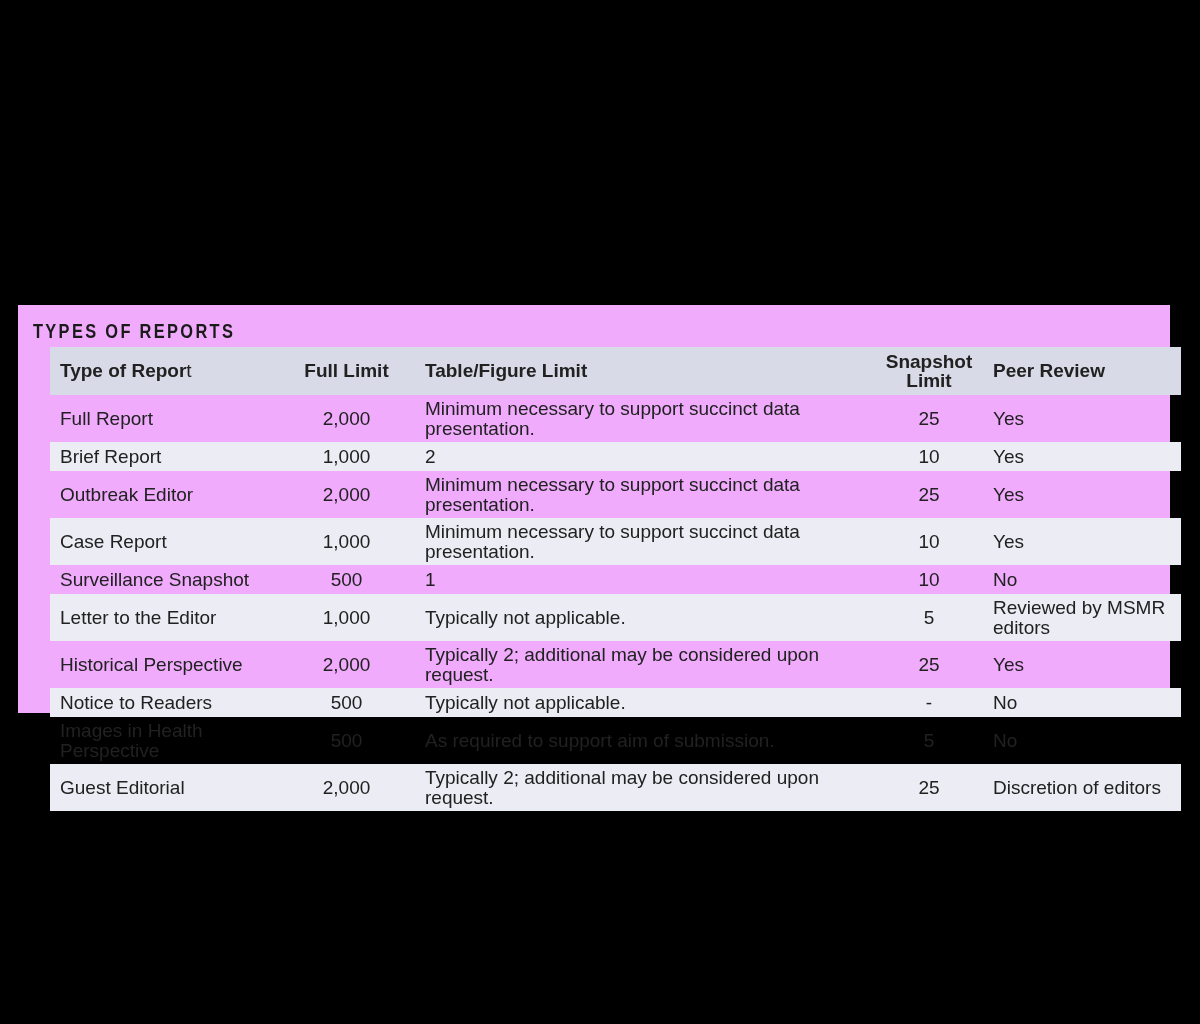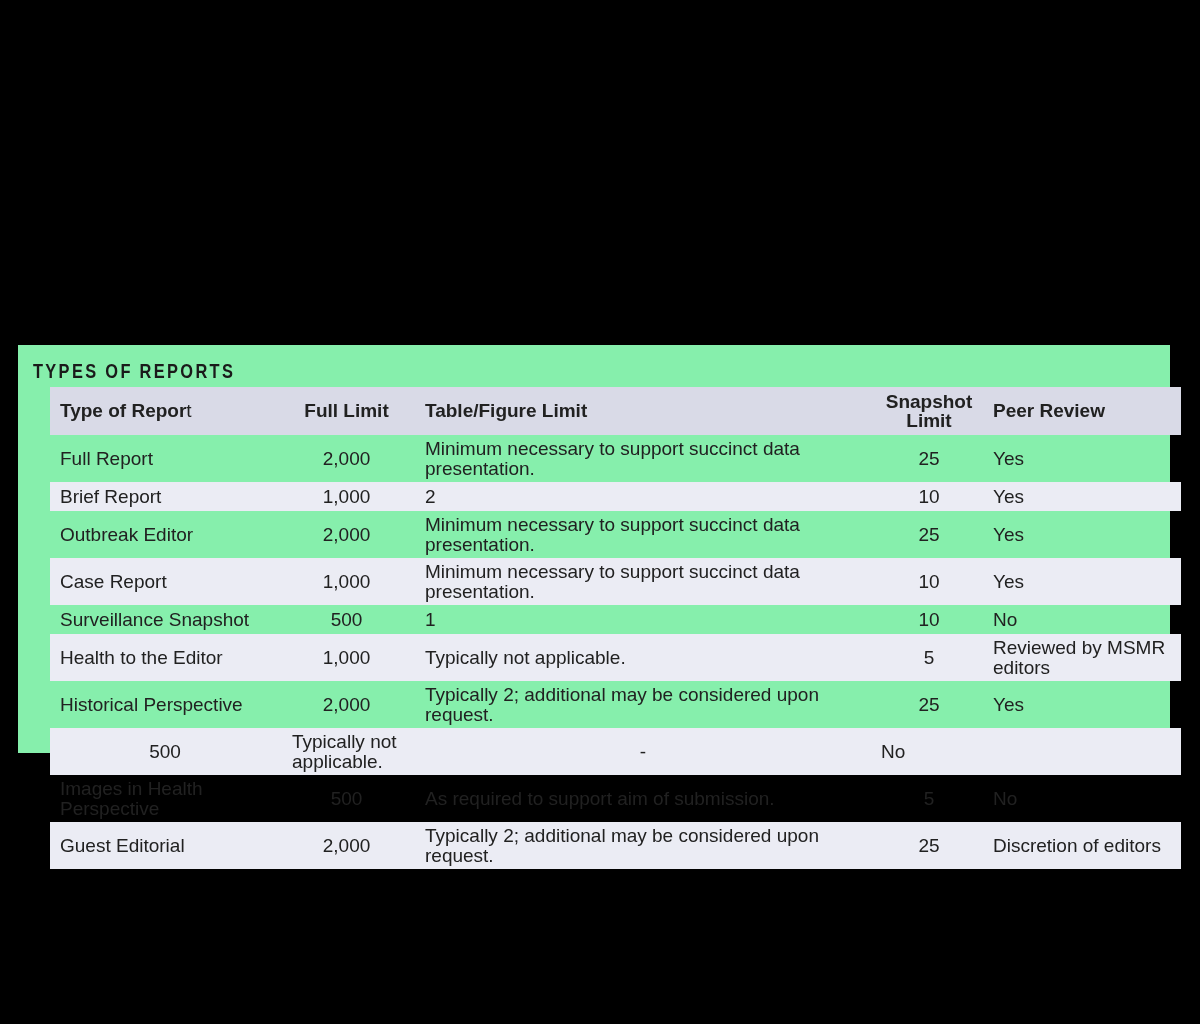--- a/index.html
+++ b/index.html
@@ -11,22 +11,21 @@
   }
   .stage {
     position: relative;
     width: 1200px; height: 1024px;
     background: #000;
   }
   .panel {
     position: absolute;
     left: 18px; top: 305px;
     width: 1152px; height: 408px;
-    background: #86efac;
-    margin-top: 40px;
+    background: #f0abfc;
   }
   .panel-title {
     position: absolute;
     left: 15px; top: 14px;
     font-size: 21px;
     font-weight: bold;
     color: #1a1a1a;
     letter-spacing: 3px;
     transform: scaleX(0.78);
     transform-origin: left center;
@@ -105,34 +104,35 @@
     <div class="cell c5">Yes</div>
   </div>
           <div class="trow">
     <div class="cell c1">Surveillance Snapshot</div>
     <div class="cell c2">500</div>
     <div class="cell c3">1</div>
     <div class="cell c4">10</div>
     <div class="cell c5">No</div>
   </div>
           <div class="trow shaded">
-    <div class="cell c1">Health to the Editor</div>
+    <div class="cell c1">Letter to the Editor</div>
     <div class="cell c2">1,000</div>
     <div class="cell c3">Typically not applicable.</div>
     <div class="cell c4">5</div>
     <div class="cell c5">Reviewed by MSMR editors</div>
   </div>
           <div class="trow">
     <div class="cell c1">Historical Perspective</div>
     <div class="cell c2">2,000</div>
     <div class="cell c3">Typically 2; additional may be considered upon request.</div>
     <div class="cell c4">25</div>
     <div class="cell c5">Yes</div>
   </div>
           <div class="trow shaded">
+    <div class="cell c1">Notice to Readers</div>
     <div class="cell c2">500</div>
     <div class="cell c3">Typically not applicable.</div>
     <div class="cell c4">-</div>
     <div class="cell c5">No</div>
   </div>
           <div class="trow">
     <div class="cell c1">Images in Health Perspective</div>
     <div class="cell c2">500</div>
     <div class="cell c3">As required to support aim of submission.</div>
     <div class="cell c4">5</div>

